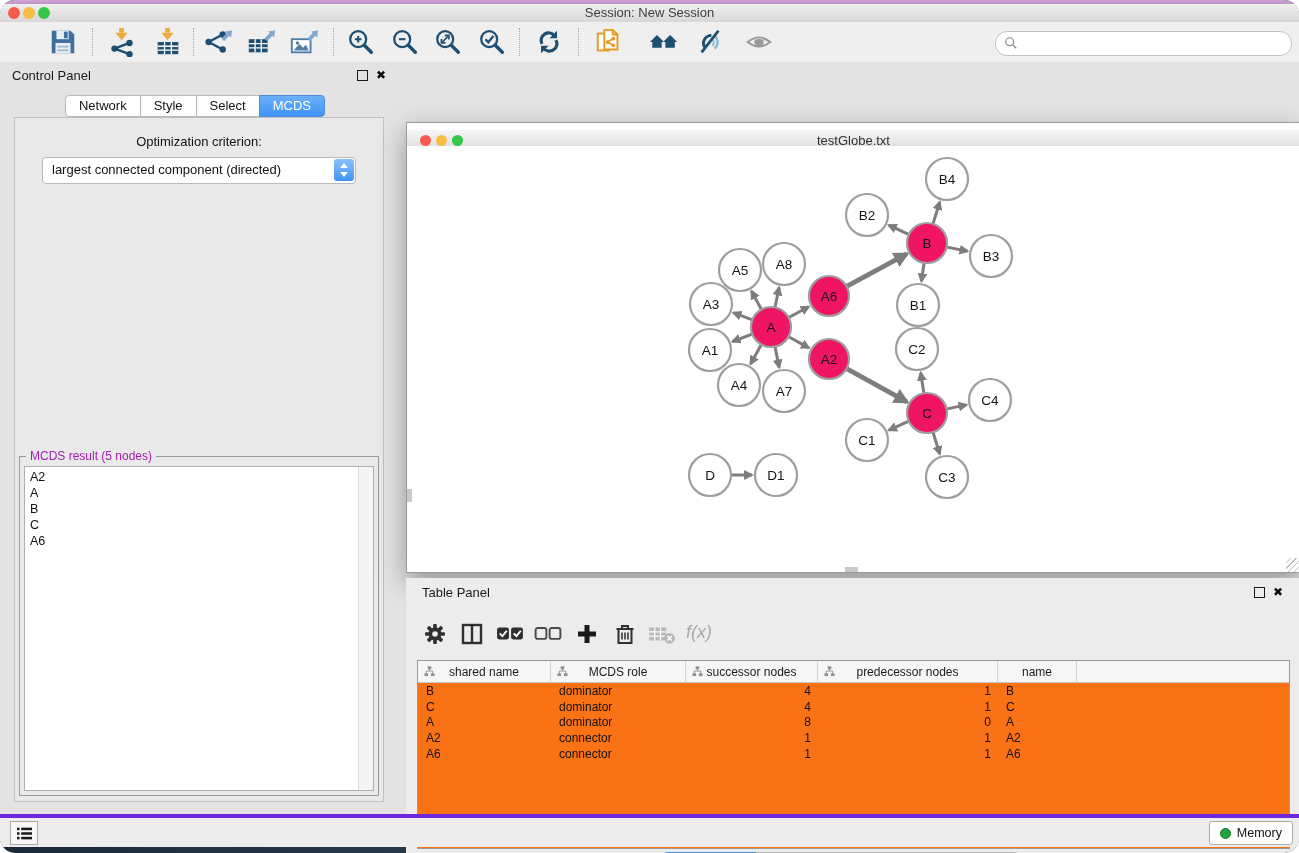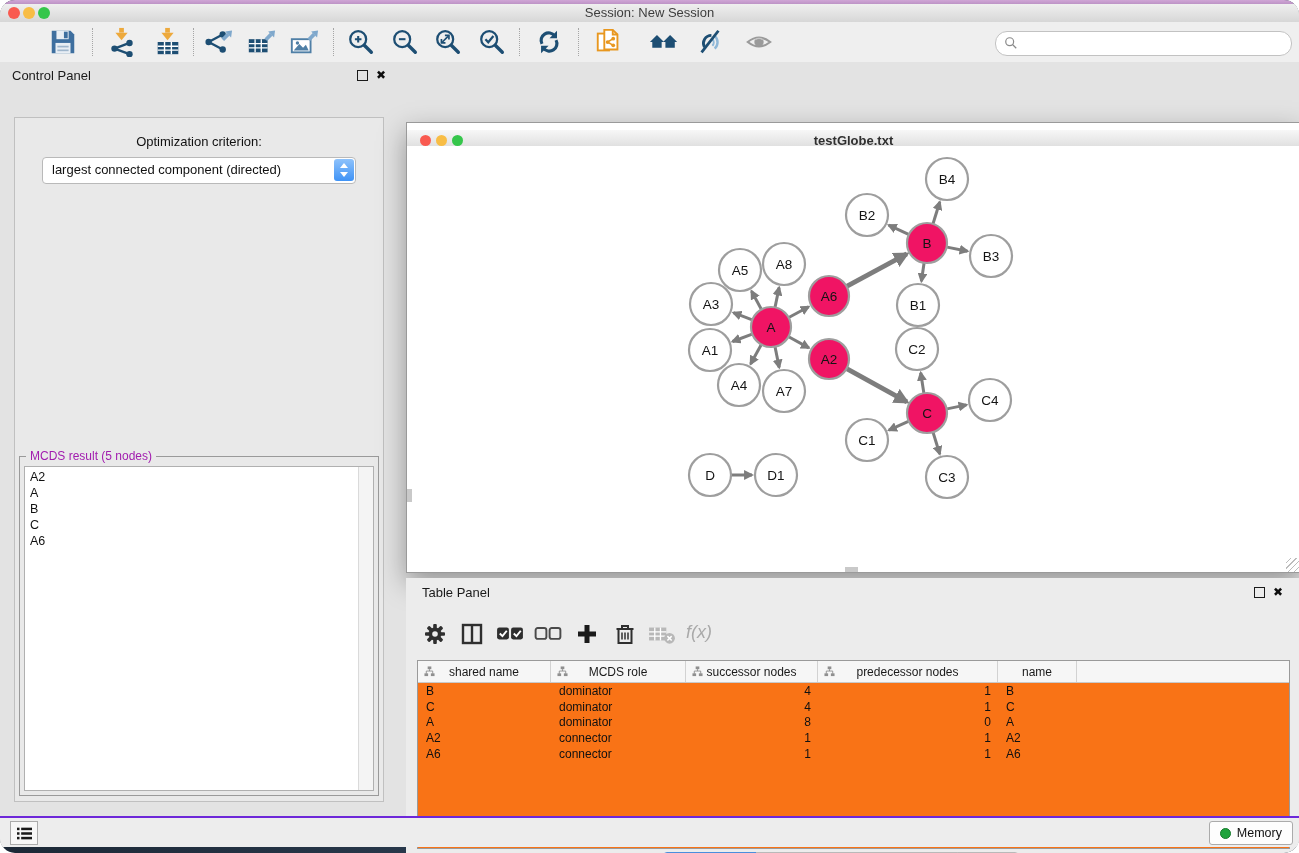--- a/index.html
+++ b/index.html
@@ -56,21 +56,21 @@
   .fieldset{position:absolute;left:4px;top:338px;width:358px;height:338px;border:1px solid #9a9a9a;}
   .fieldset-legend{position:absolute;top:-8px;left:6px;background:#e9e9e9;padding:0 4px;font-size:12px;color:#a21caf;}
   .result-list{position:absolute;left:4px;top:9px;right:4px;bottom:4px;background:#fff;border:1px solid #b0b0b0;padding-top:2px;}
   .result-scroll{position:absolute;right:0;top:0;bottom:0;width:14px;background:#f4f4f4;border-left:1px solid #dadada;}
   .result-item{height:16px;line-height:16px;padding-left:5px;font-size:12.5px;color:#111;}
 
   
   .net-win{position:absolute;left:406px;top:60px;width:893px;height:449px;background:#fff;
            border:1px solid #9a9a9a;box-shadow:0 10px 26px rgba(0,0,0,.35);}
   .net-titlebar{position:absolute;left:0;top:7px;right:0;height:22px;
-                background:linear-gradient(#f7f7f7,#d8d8d8);border-bottom:1px solid #a2a2a2;font-weight:bold;}
+                background:linear-gradient(#f7f7f7,#d8d8d8);border-bottom:1px solid #a2a2a2;}
   .ntl{position:absolute;top:5px;width:11px;height:11px;border-radius:50%;}
   .net-title{text-align:center;line-height:21px;font-size:13px;color:#303030;}
   .net-canvas{position:absolute;left:0;top:23px;right:0;bottom:0;background:#fff;overflow:hidden;}
   .net-canvas svg{position:absolute;left:0;top:0;}
   .scroll-thumb-left{position:absolute;left:0;top:343px;width:5px;height:13px;background:#c9c9c9;}
   .scroll-thumb-bottom{position:absolute;left:438px;bottom:0;width:13px;height:5px;background:#c9c9c9;}
   .resize-grip{position:absolute;right:0;bottom:0;width:14px;height:14px;
                background:repeating-linear-gradient(135deg,transparent 0 3px,#bcbcbc 3px 4px);}
 
   
@@ -84,21 +84,21 @@
   .tp-header{display:flex;height:21px;background:#f6f6f6;border-bottom:1px solid #c9c9c9;}
   .tp-hcell{position:relative;display:flex;align-items:center;justify-content:center;
             border-right:1px solid #d2d2d2;font-size:12px;color:#1a1a1a;flex:0 0 auto;box-sizing:border-box;}
   .tp-hcell .hier{position:absolute;left:6px;top:5px;width:11px;height:11px;}
   .tp-filler{flex:1 1 auto;border-right:none;}
   .tp-row{display:flex;height:15.7px;align-items:center;font-size:12px;color:#111;}
   .tp-cell{flex:0 0 auto;box-sizing:border-box;overflow:hidden;white-space:nowrap;}
   .tp-tabs{position:absolute;left:257px;top:274px;display:flex;}
 
   
-  .statusbar{position:absolute;left:0;bottom:0;width:100%;height:29px;background:#ededed;border-top:2px solid #6d28d9;}
+  .statusbar{position:absolute;left:0;bottom:0;width:100%;height:29px;background:#ededed;border-top:4px solid #6d28d9;}
   .sb-list-btn{position:absolute;left:10px;top:3px;width:26px;height:22px;background:#f7f7f7;
                border:1px solid #ababab;display:flex;align-items:center;justify-content:center;}
   .memory-btn{position:absolute;right:6px;top:3px;height:22px;background:#fdfdfd;border:1px solid #ababab;
               border-radius:3px;display:flex;align-items:center;gap:6px;padding:0 10px;font-size:12.5px;color:#111;}
   .mem-dot{width:11px;height:11px;border-radius:50%;background:#1FA33C;border:1px solid #157A2B;box-sizing:border-box;}
 </style>
 </head>
 <body>
 
 <div class="screen">
@@ -264,20 +264,26 @@
     </div>
 
     <div class="main">
 
       <div style="position:absolute;left:0;top:0;width:398px;height:756px;">
         <div class="cp-title">Control Panel</div>
         <div class="win-btns" style="left:357px;top:8px;">
           <span class="float-ico"></span>
           <span class="close-ico">✖</span>
         </div>
+        <div class="cp-tabs">
+            <div class="seg">Network</div>
+            <div class="seg">Style</div>
+            <div class="seg">Select</div>
+            <div class="seg seg-active">MCDS</div>
+          </div>
         <div class="cp-content">
           <div class="opt-label">Optimization criterion:</div>
           <div class="dropdown">
             <span class="dropdown-value">largest connected component (directed)</span>
             <span class="dropdown-spin">
               <svg viewBox="0 0 20 22">
                   <path d="M10 4 l4 5 h-8z" fill="#fff"></path>
                   <path d="M10 18 l-4-5 h8z" fill="#fff"></path>
                 </svg>
             </span>

